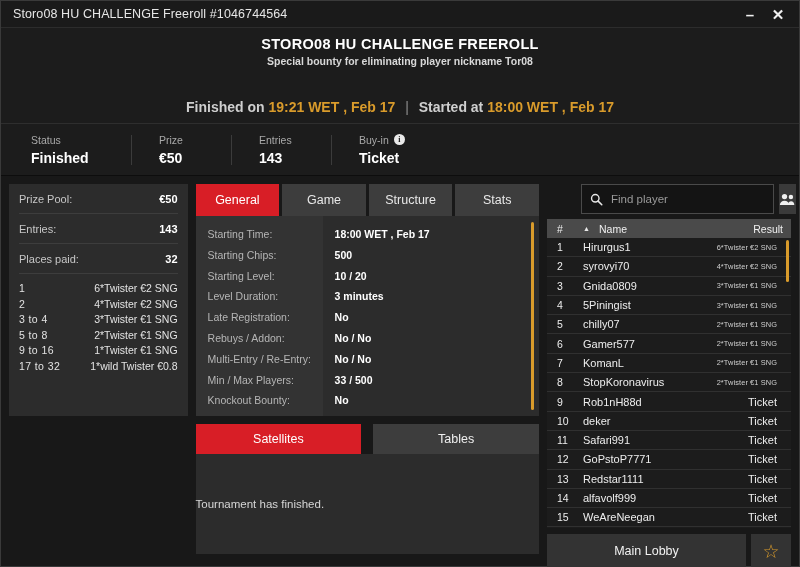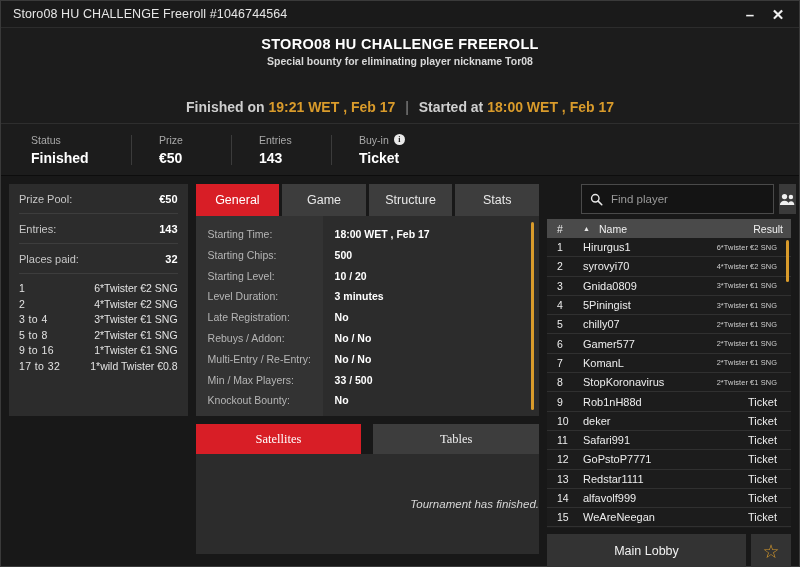--- a/index.html
+++ b/index.html
@@ -181,37 +181,36 @@
     position: absolute;
     right: 5px; top: 6px;
     width: 3px;
     background: #d99b2b;
     border-radius: 2px;
   }
   .vscroll.full { height: 188px; }
 
   
   .sat-wrap { margin-top: 8px; }
-  .sat-tabs { display: flex; gap: 12px; height: 30px; font-family: Liberation Serif, serif; }
+  .sat-tabs { display: flex; gap: 12px; height: 30px; }
   .sat-tab {
     flex: 1;
     display: flex; align-items: center; justify-content: center;
     font-size: 12.5px;
     color: #efefef;
     background: #3d3d3d;
     cursor: pointer; user-select: none;
   }
   .sat-tab.active { background: #d81e26; color: #ffffff; }
   .sat-body {
     background: #2c2c2c;
     height: 100px;
-    display: flex; align-items: center; justify-content: flex-end;
+    display: flex; align-items: center; justify-content: flex-start;
     color: #d6d6d6;
     font-size: 11.5px;
-    font-style: italic;
   }
 
   
   .search-row { display: flex; gap: 5px; height: 30px; padding-left: 34px; }
   .search-box {
     flex: 1;
     background: #141414;
     border: 1px solid #4a4a4a;
     display: flex; align-items: center;
     padding: 0 8px;

